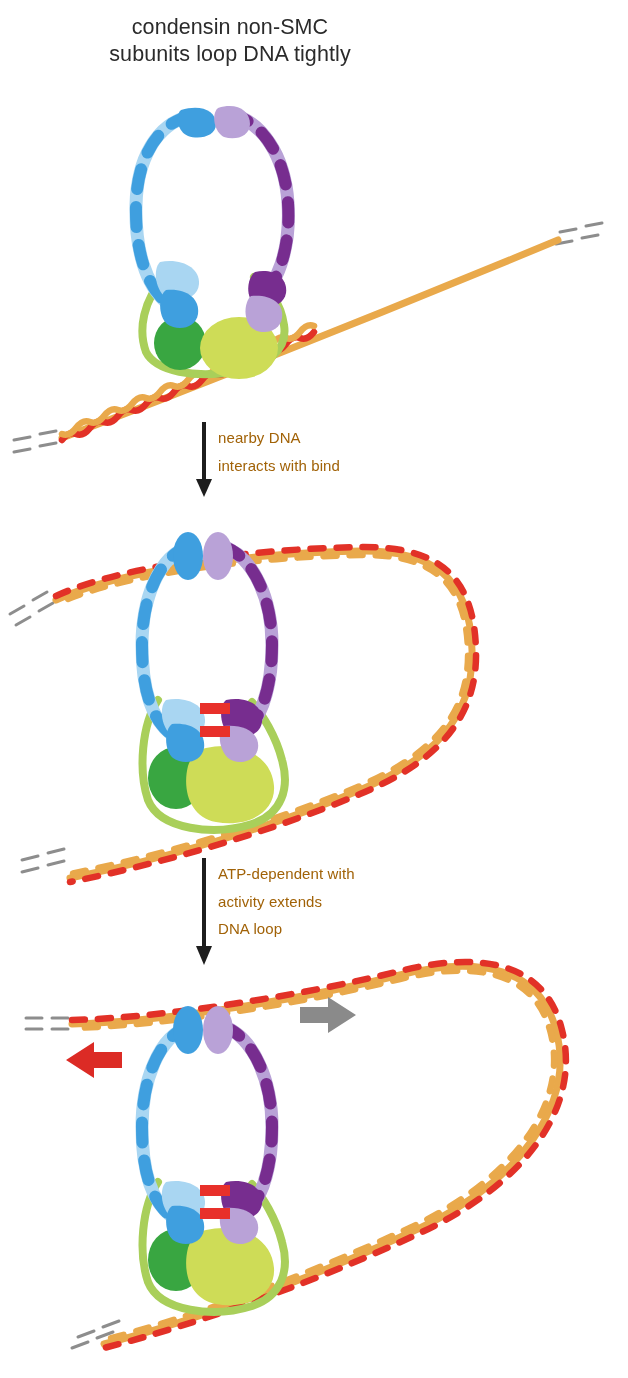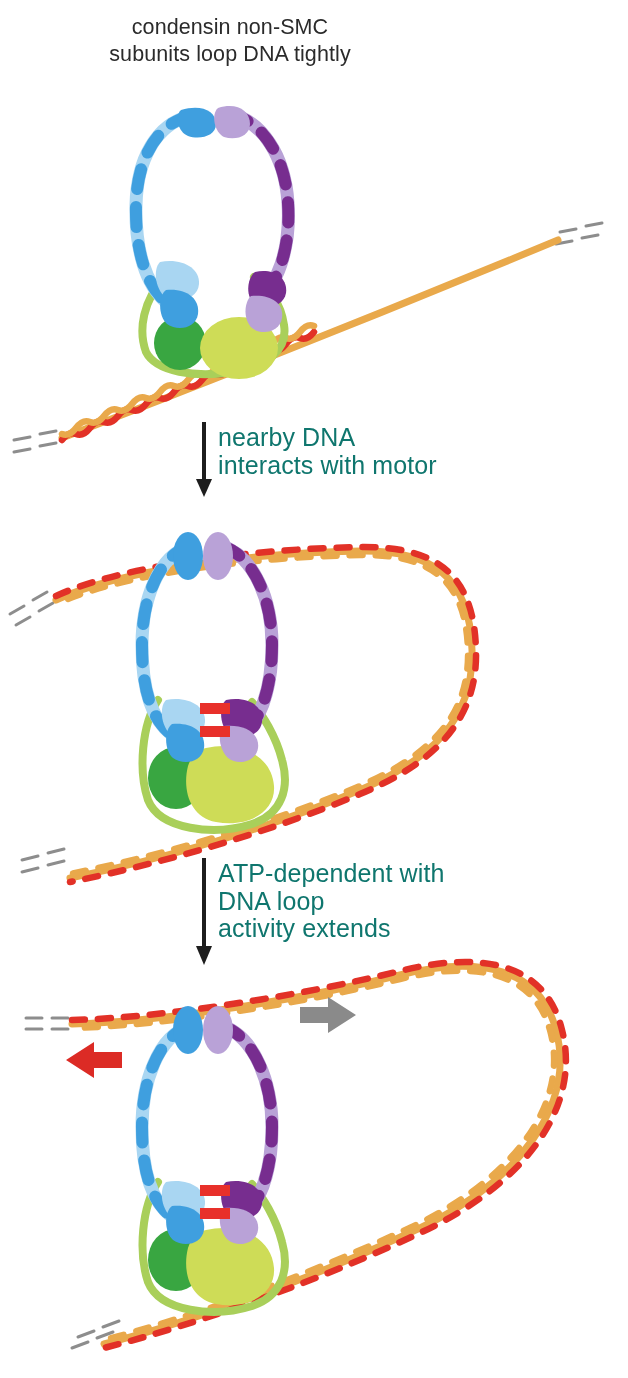--- a/index.html
+++ b/index.html
@@ -3,44 +3,44 @@
 <meta charset="utf-8">
 <style>
   html,body{margin:0;padding:0;background:#ffffff;}
   body{width:628px;height:1378px;position:relative;overflow:hidden;
        font-family:"Liberation Sans",sans-serif;color:#2a2a2a;}
   .fig{position:absolute;inset:0;}
   svg.layer{position:absolute;left:0;top:0;width:628px;height:1378px;}
   .caption{position:absolute;text-align:center;font-size:21.5px;line-height:27px;
            color:#2b2b2b;letter-spacing:.1px;}
   #title{left:0;top:14px;width:460px;}
-  .steplabel{position:absolute;font-size:25px;line-height:27.5px;color:#0f766e;
+  .steplabel{position:absolute;font-size:15px;line-height:27.5px;color:#a16207;
              text-align:left;letter-spacing:.1px;}
   #step1-label{left:218px;top:424px;width:320px;}
   #step2-label{left:218px;top:860px;width:330px;}
 </style>
 </head>
 <body>
 
 <div class="fig">
 
   <div class="caption" id="title">
     <div>condensin non-SMC</div>
     <div>subunits loop DNA tightly</div>
   </div>
 
   <div class="steplabel" id="step1-label">
     <div>nearby DNA</div>
-    <div>interacts with motor</div>
+    <div>interacts with bind</div>
   </div>
 
   <div class="steplabel" id="step2-label">
     <div>ATP-dependent with</div>
+    <div>activity extends</div>
     <div>DNA loop</div>
-    <div>activity extends</div>
   </div>
 
   <svg class="layer" viewBox="0 0 628 1378">
     <defs>
 
       <g id="dnaseg"></g>
     </defs>
 
     <g>
 

